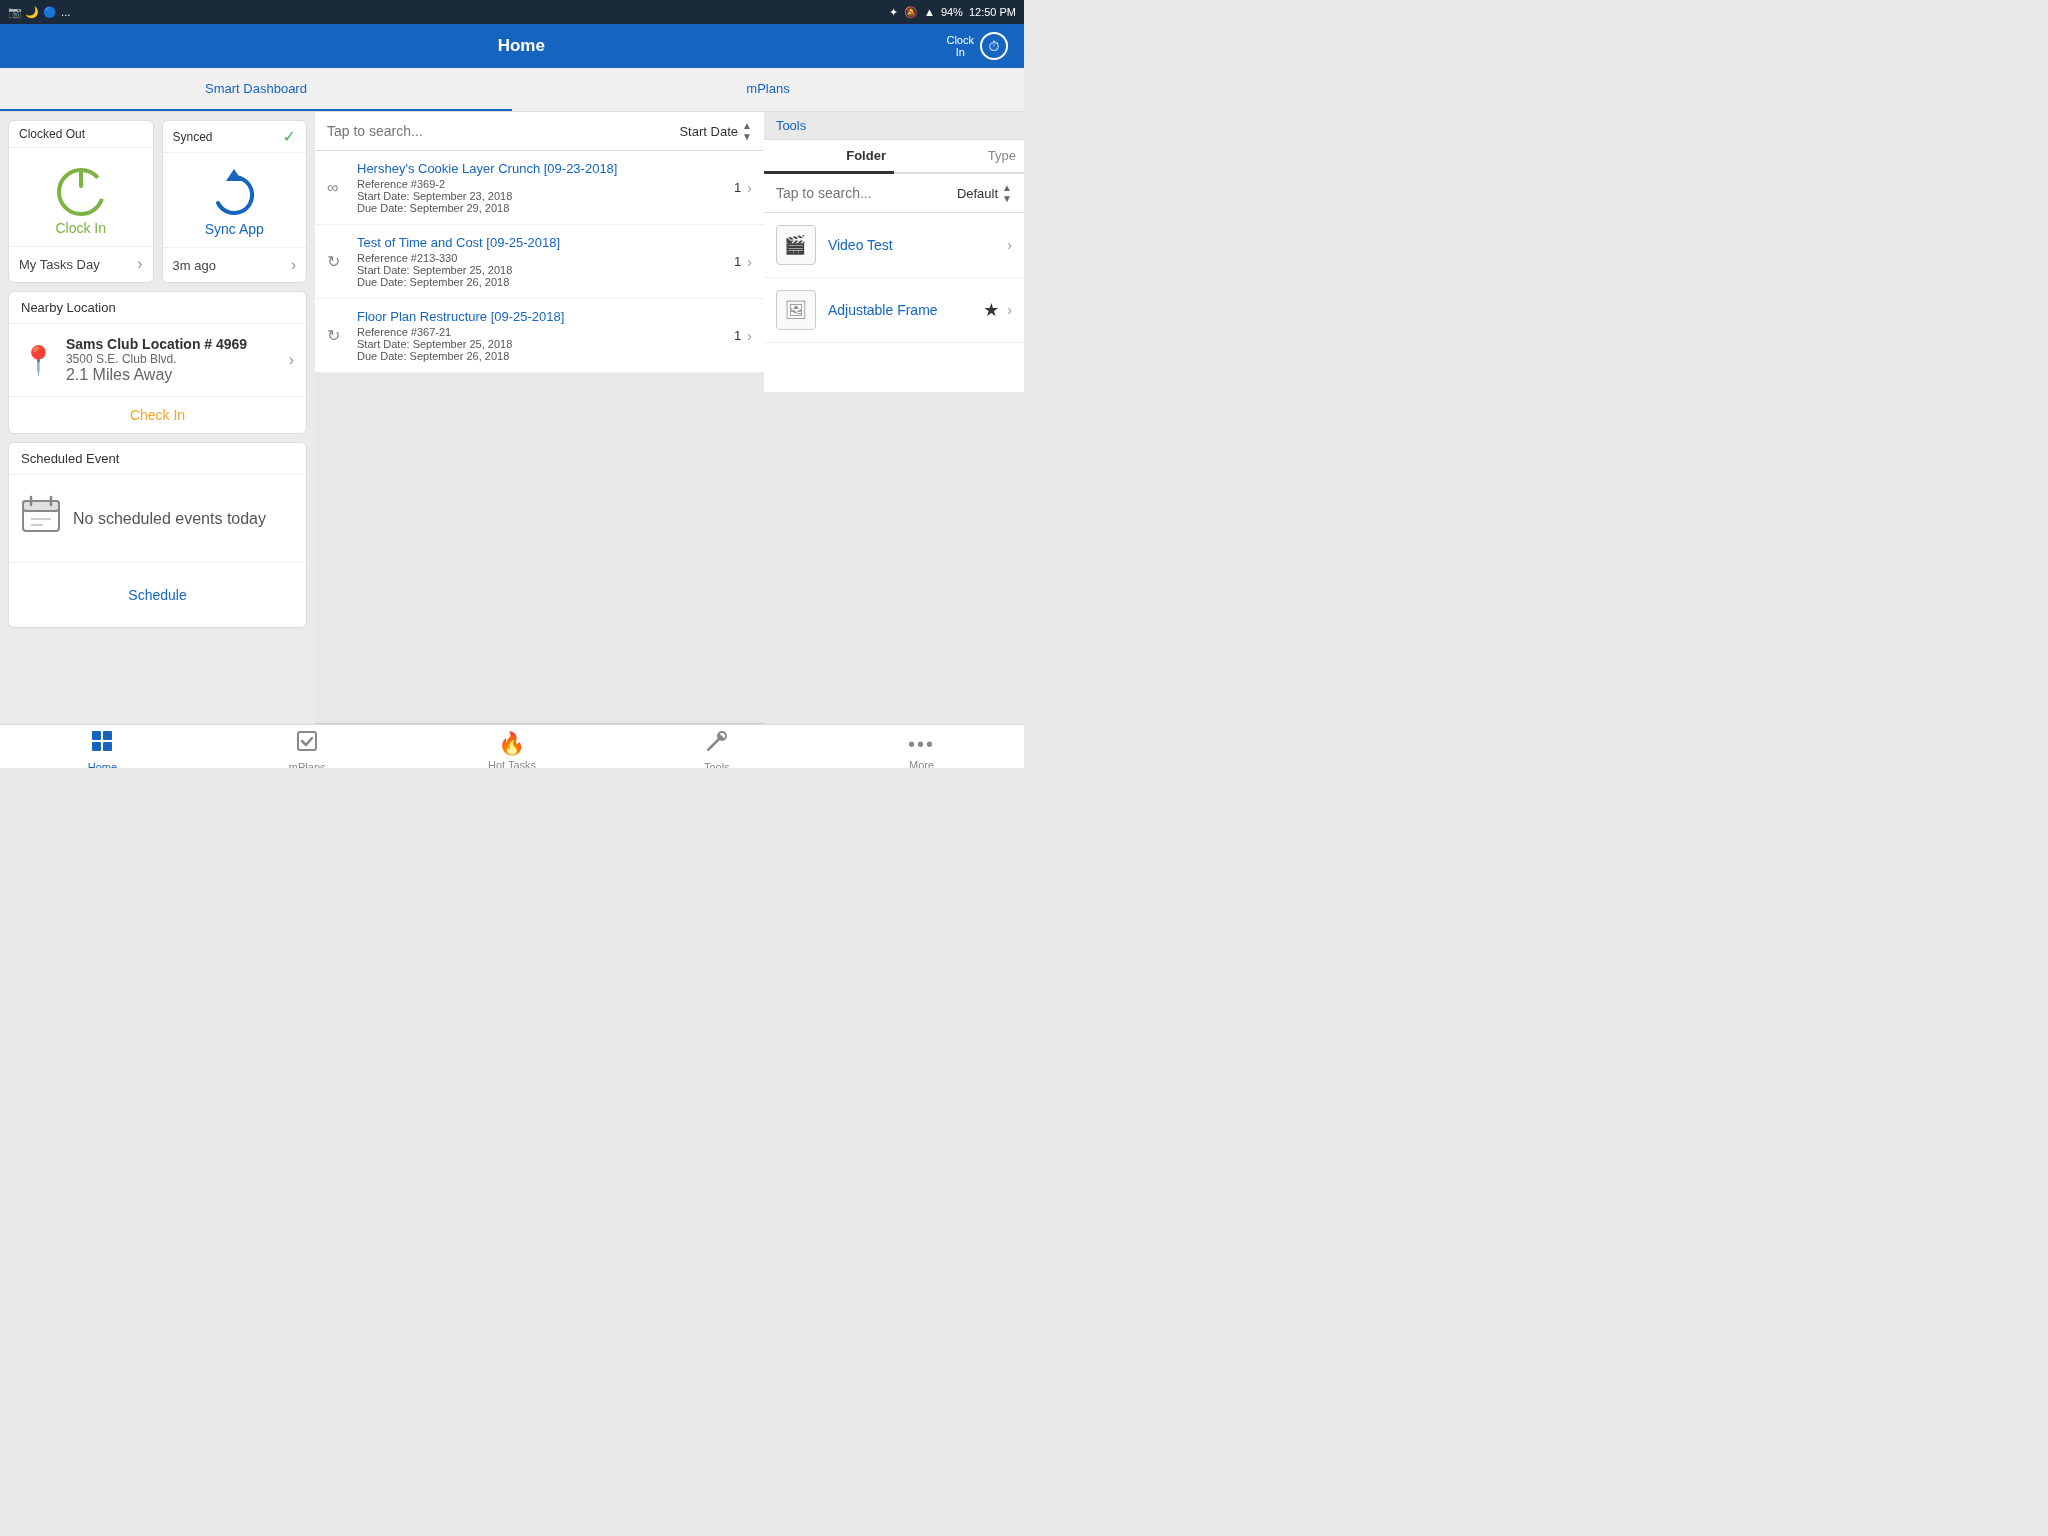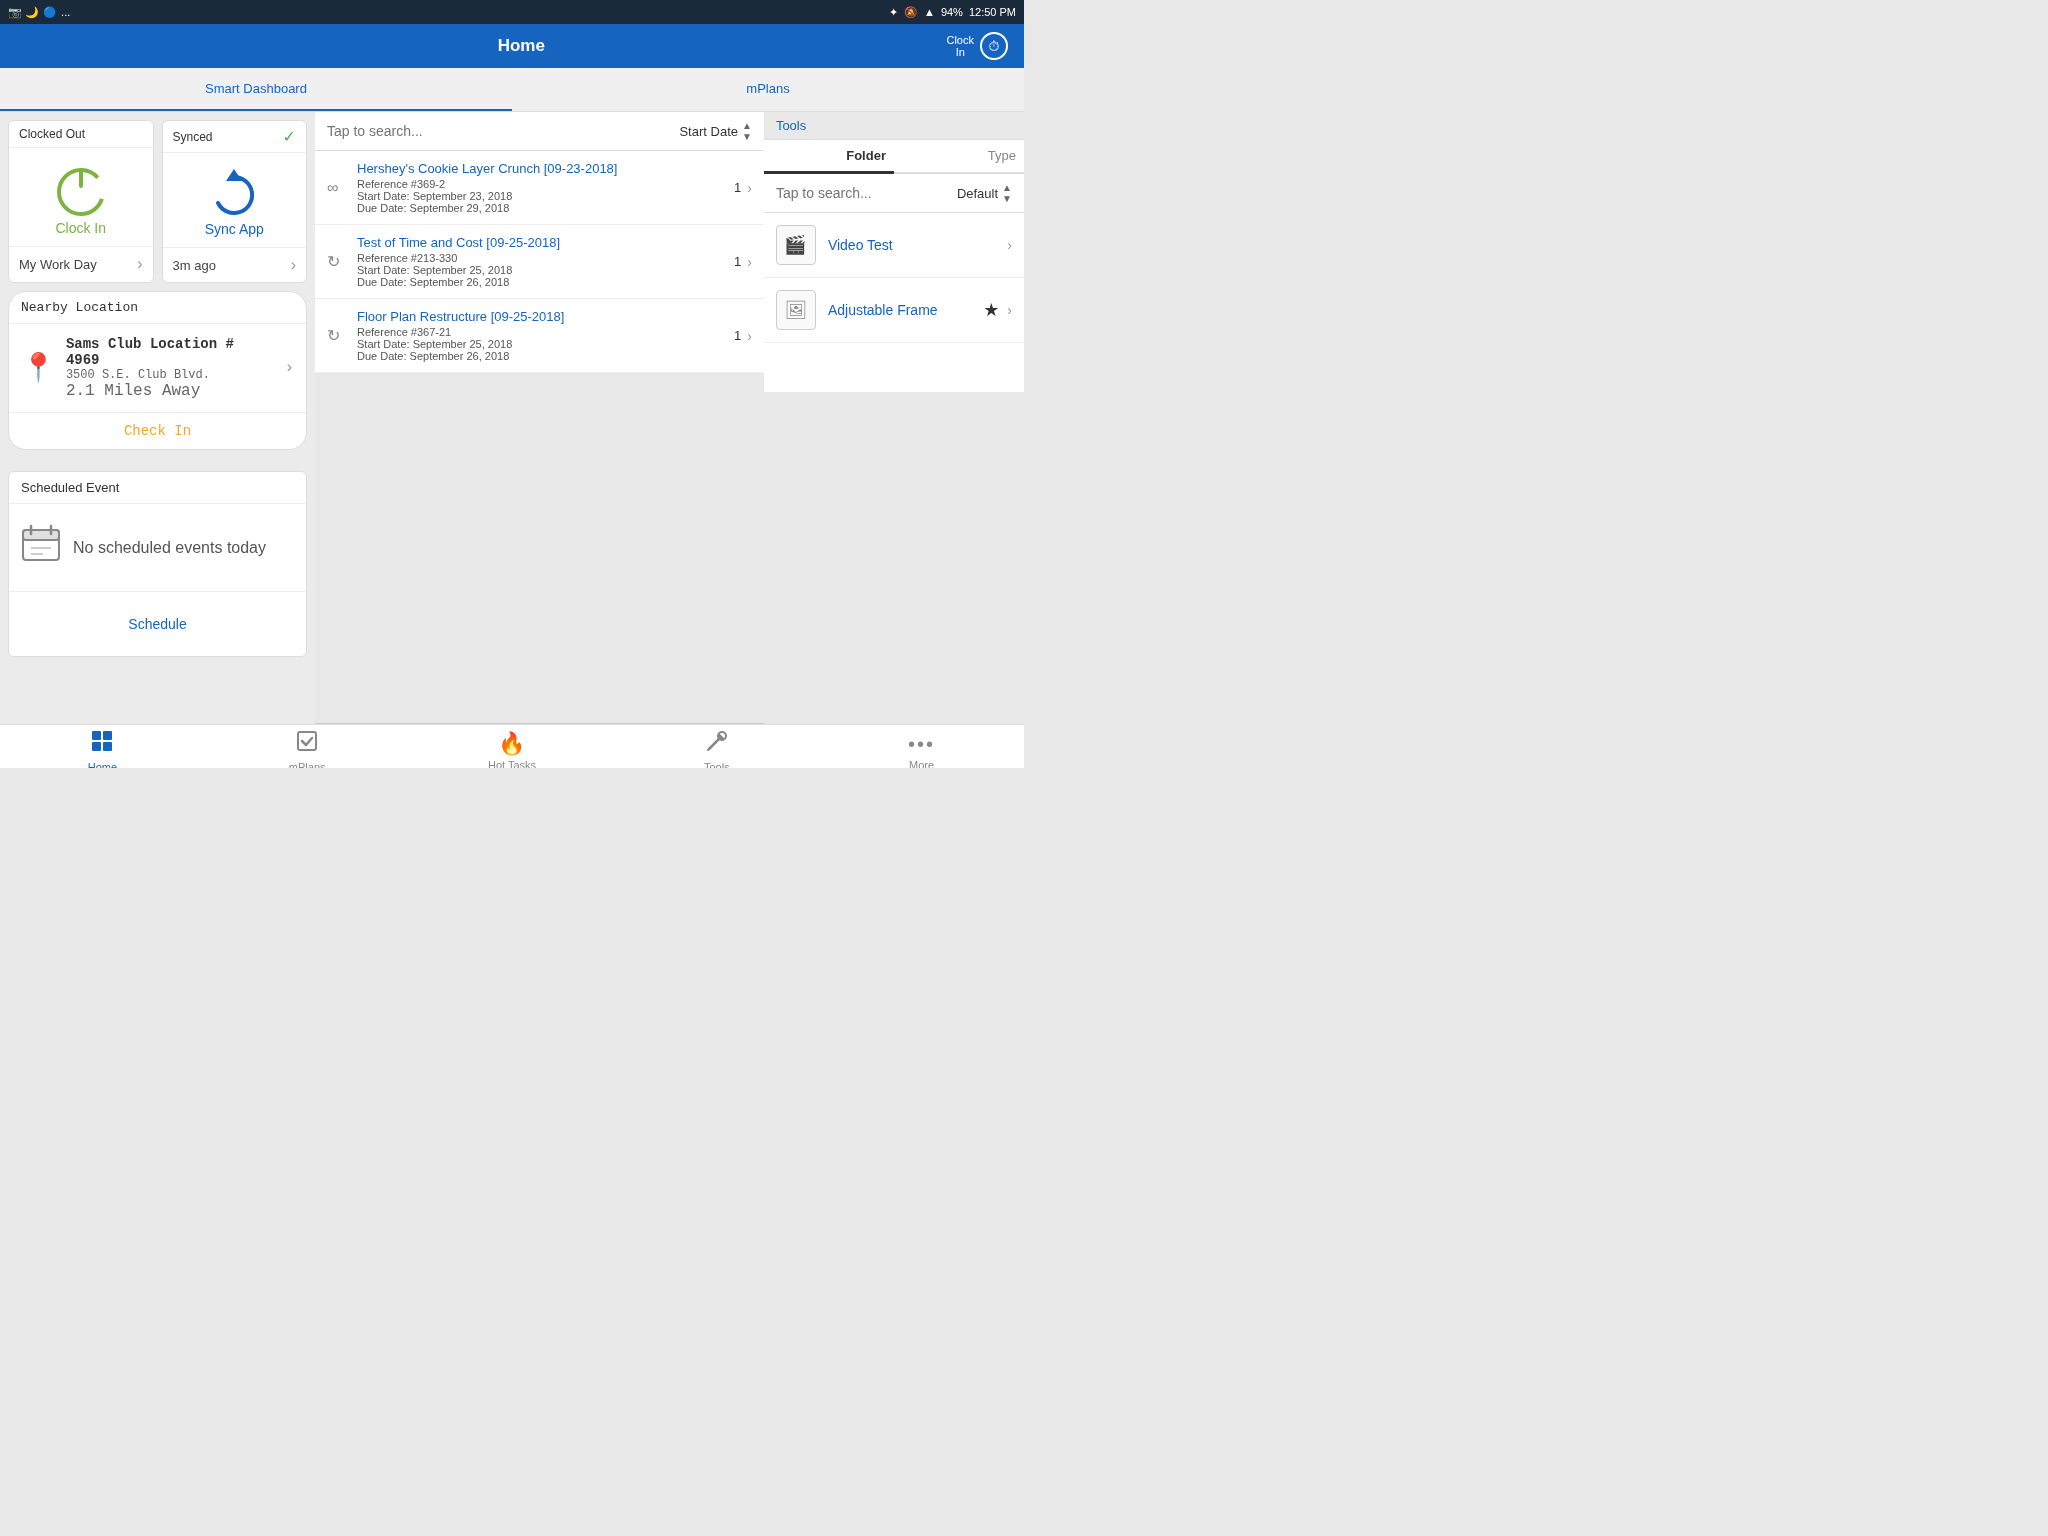--- a/index.html
+++ b/index.html
@@ -100,25 +100,24 @@
       align-items: center;
       font-size: 13px;
       color: #444;
       cursor: pointer;
     }
     .checkmark { color: #4caf50; font-size: 16px; }
 
     
     .location-card {
       background: white;
-      border-radius: 18px;
+      border-radius: 6px;
       border: 1px solid #ddd;
-      margin-bottom: 21px;
+      margin-bottom: 8px;
       overflow: hidden;
-      font-family: Liberation Mono, monospace;
     }
     .location-header {
       padding: 8px 12px;
       font-size: 13px;
       color: #333;
       border-bottom: 1px solid #eee;
     }
     .location-body {
       padding: 12px;
       display: flex;
@@ -356,21 +355,21 @@
         </div>
         <div class="card-body">
 
           <svg class="power-svg" viewBox="0 0 56 56">
             <circle cx="28" cy="28" r="22" stroke="#7cb342" stroke-width="4" fill="none" stroke-dasharray="115 30" stroke-dashoffset="-7"></circle>
             <line x1="28" y1="6" x2="28" y2="22" stroke="#7cb342" stroke-width="4" stroke-linecap="round"></line>
           </svg>
           <span class="clock-in-label">Clock In</span>
         </div>
         <div class="card-footer">
-          <span>My Work Day</span>
+          <span>My Tasks Day</span>
           <span class="chevron">›</span>
         </div>
       </div>
 
       <div class="card">
         <div class="card-header">
           <span>Synced</span>
           <span class="checkmark">✓</span>
         </div>
         <div class="card-body">

